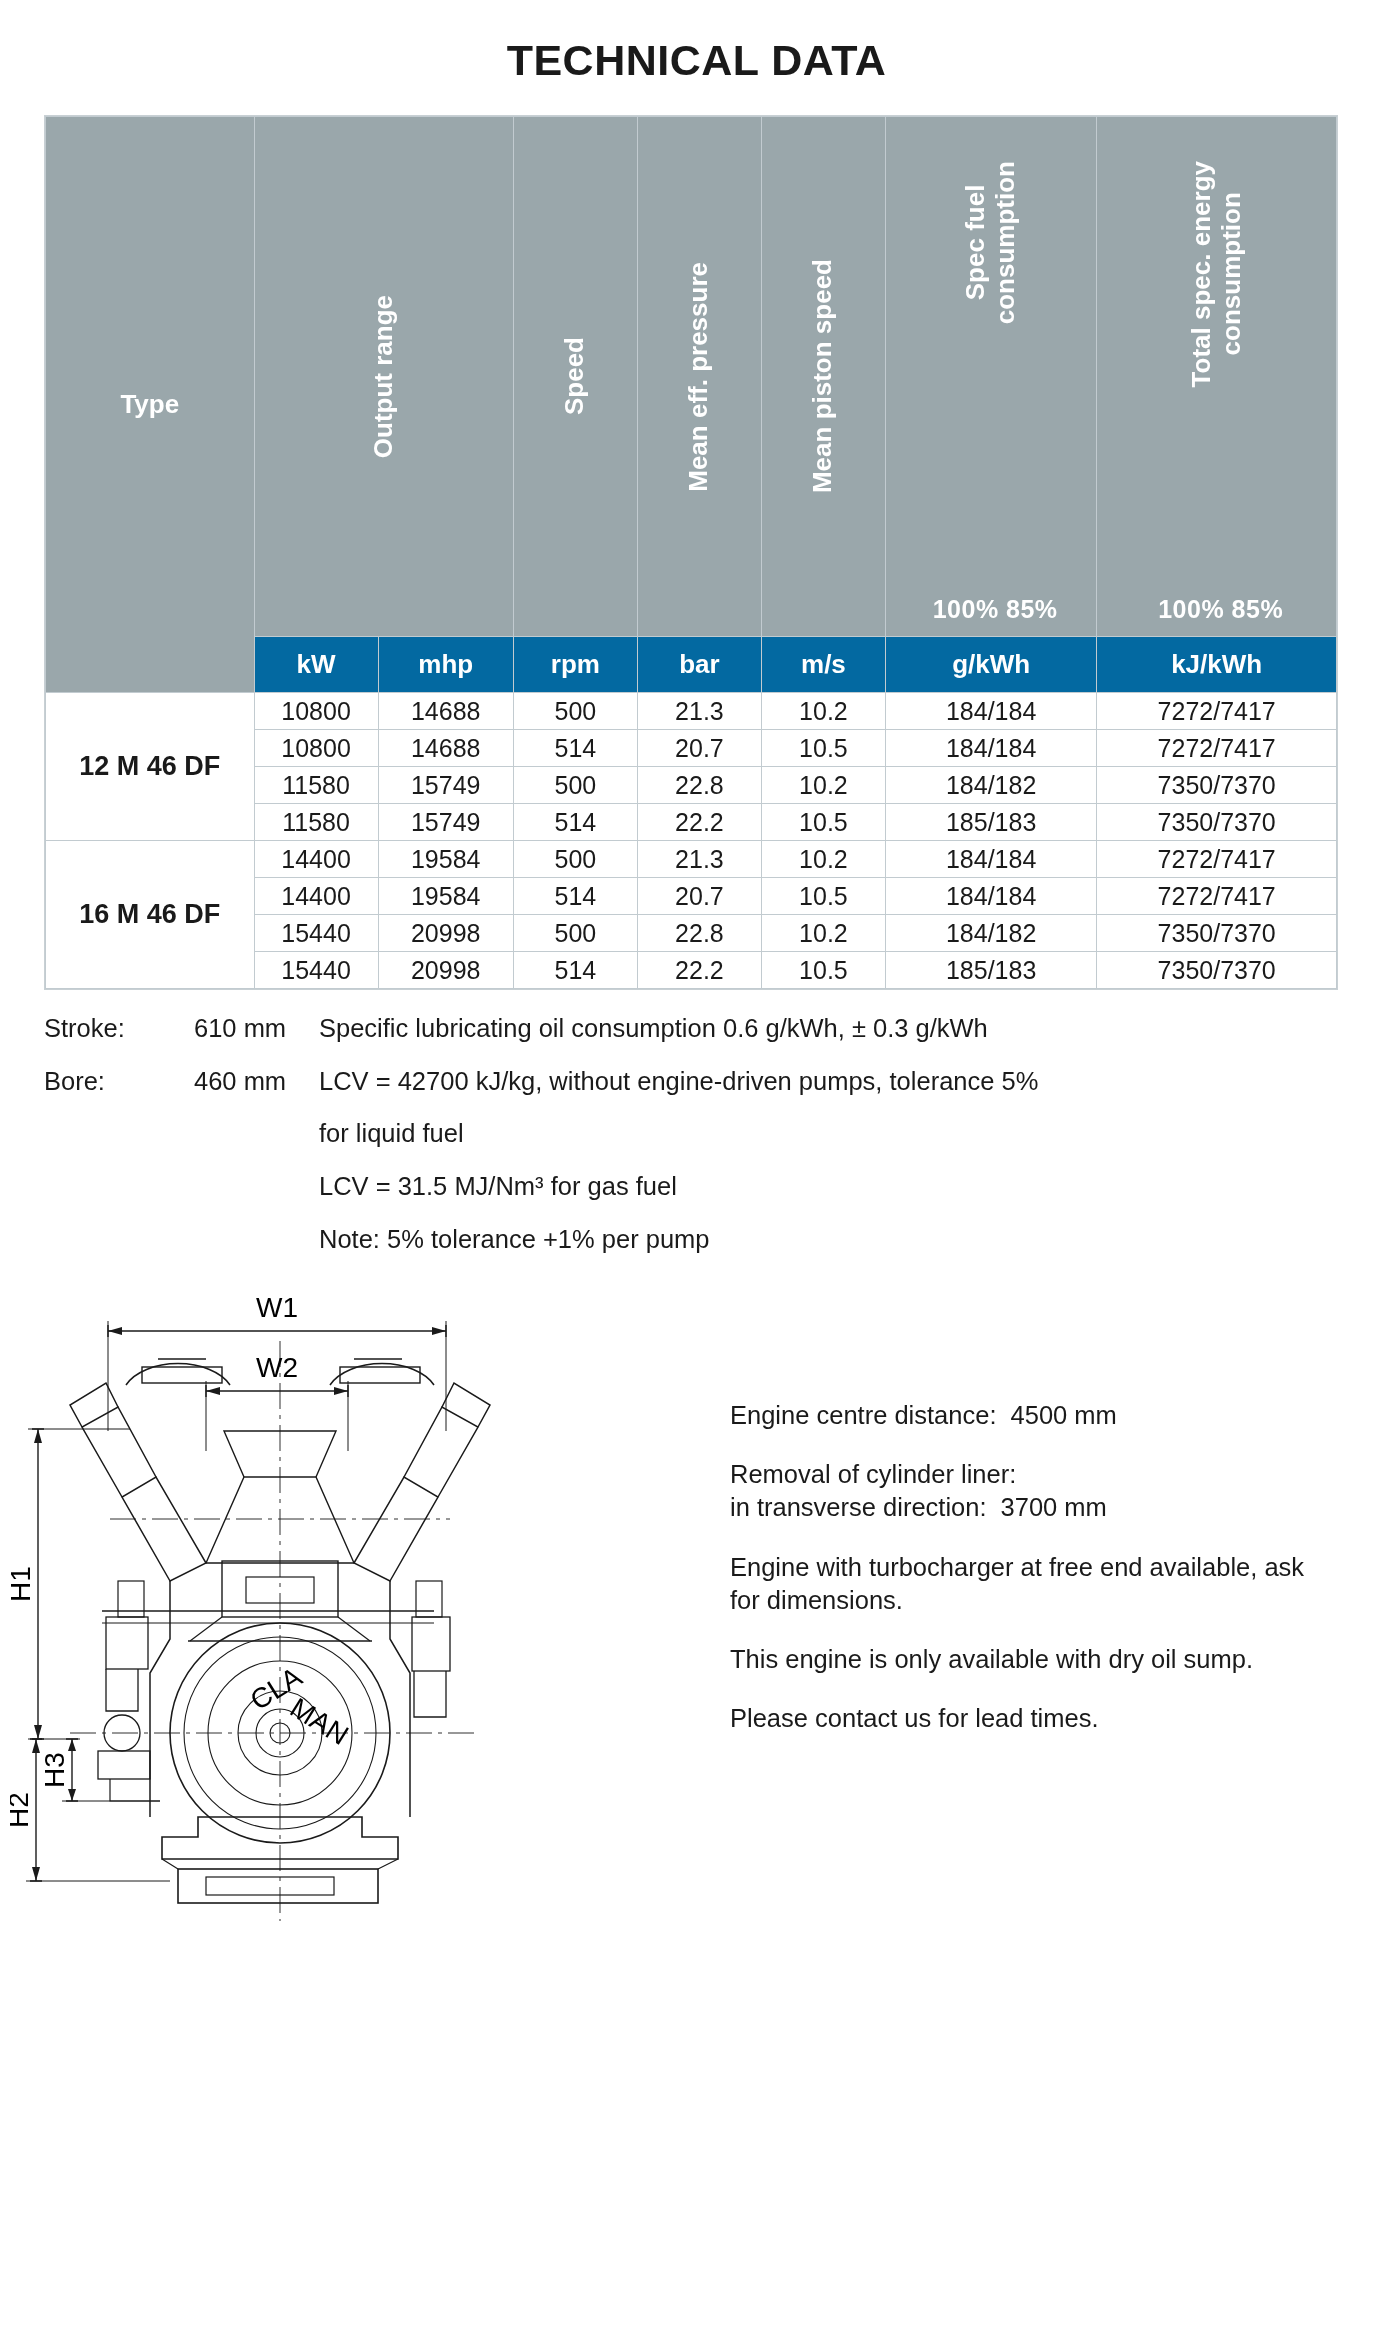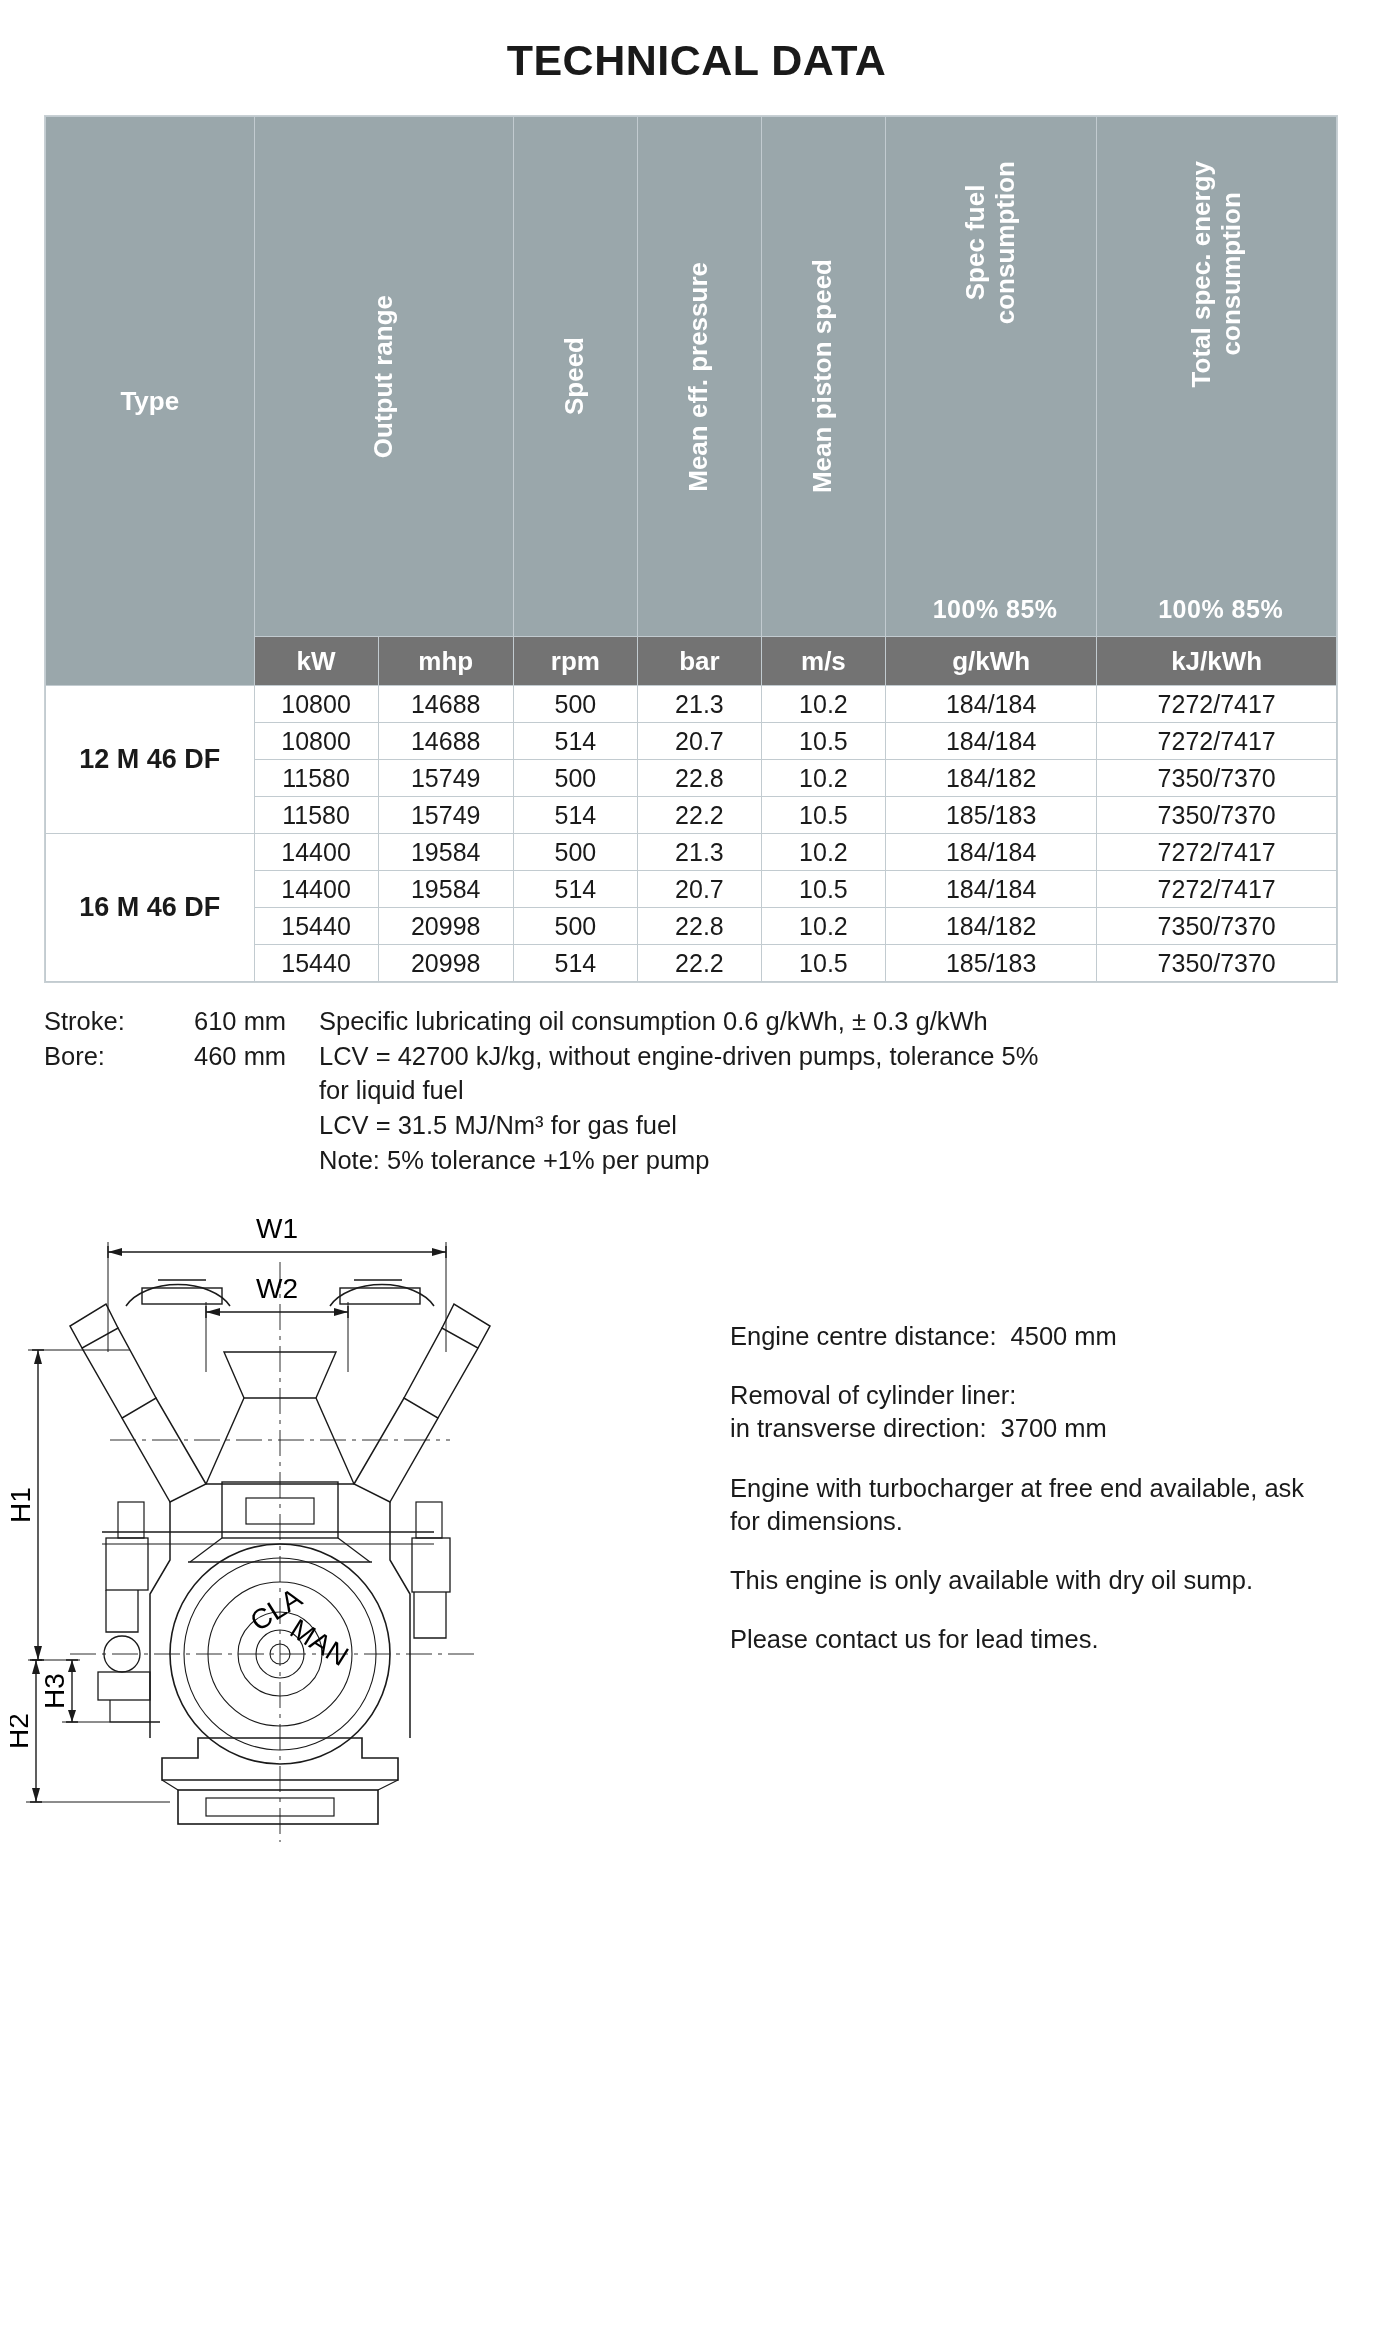--- a/index.html
+++ b/index.html
@@ -78,25 +78,25 @@
     bottom: 12px;
     font-size: 25px;
     font-weight: bold;
     letter-spacing: 0.5px;
   }
   .type-head {
     font-size: 26px;
     font-weight: bold;
   }
   .unit-row th {
-    background: #737373;
+    background: #0369a1;
     color: #fff;
     font-weight: bold;
     font-size: 26px;
-    height: 49px;
+    height: 56px;
   }
   td.data {
     background: #ffffff;
     height: 37px;
     font-size: 25px;
     padding: 1px 6px;
   }
   td.model {
     font-weight: bold;
     font-size: 27px;
@@ -107,21 +107,21 @@
 
   
   .notes {
     margin: 22px 44px 0 44px;
     font-size: 25.5px;
     line-height: 1.28;
   }
   .notes-grid {
     display: grid;
     grid-template-columns: 150px 125px 1fr;
-    row-gap: 2px;
+    row-gap: 20px;
   }
   .notes-grid .lbl { font-weight: normal; }
   .notes-grid .val { text-align: left; padding-right: 24px; }
   .notes-cont {
     grid-column: 3;
     padding-left: 0;
   }
 
   
   .lower {

